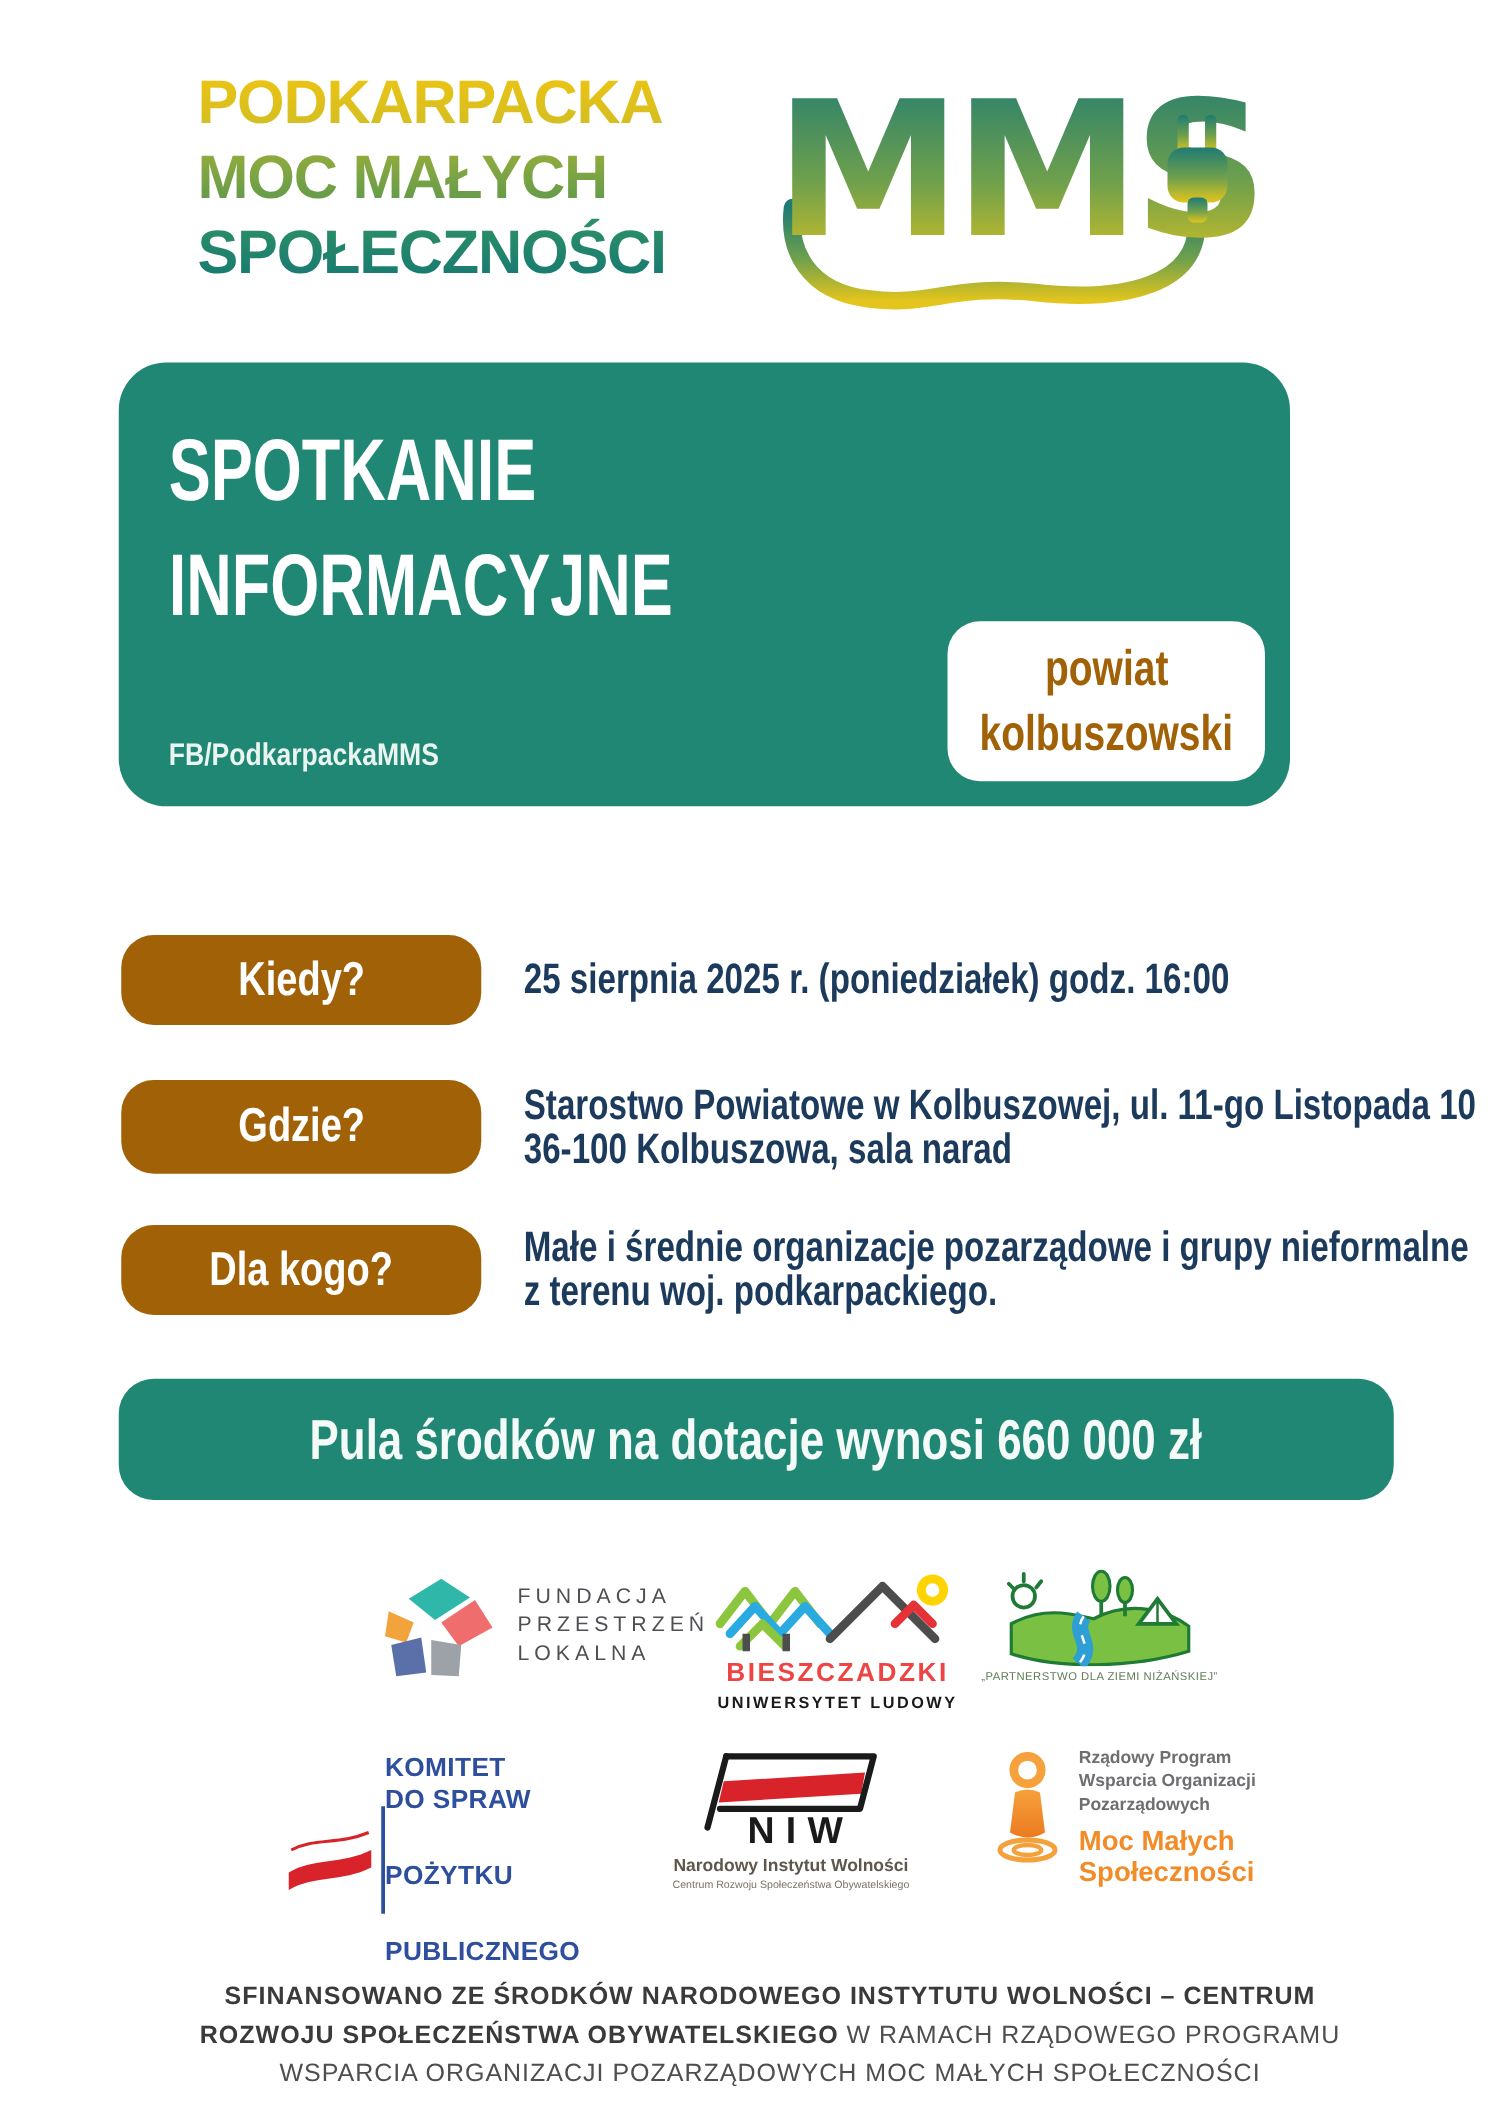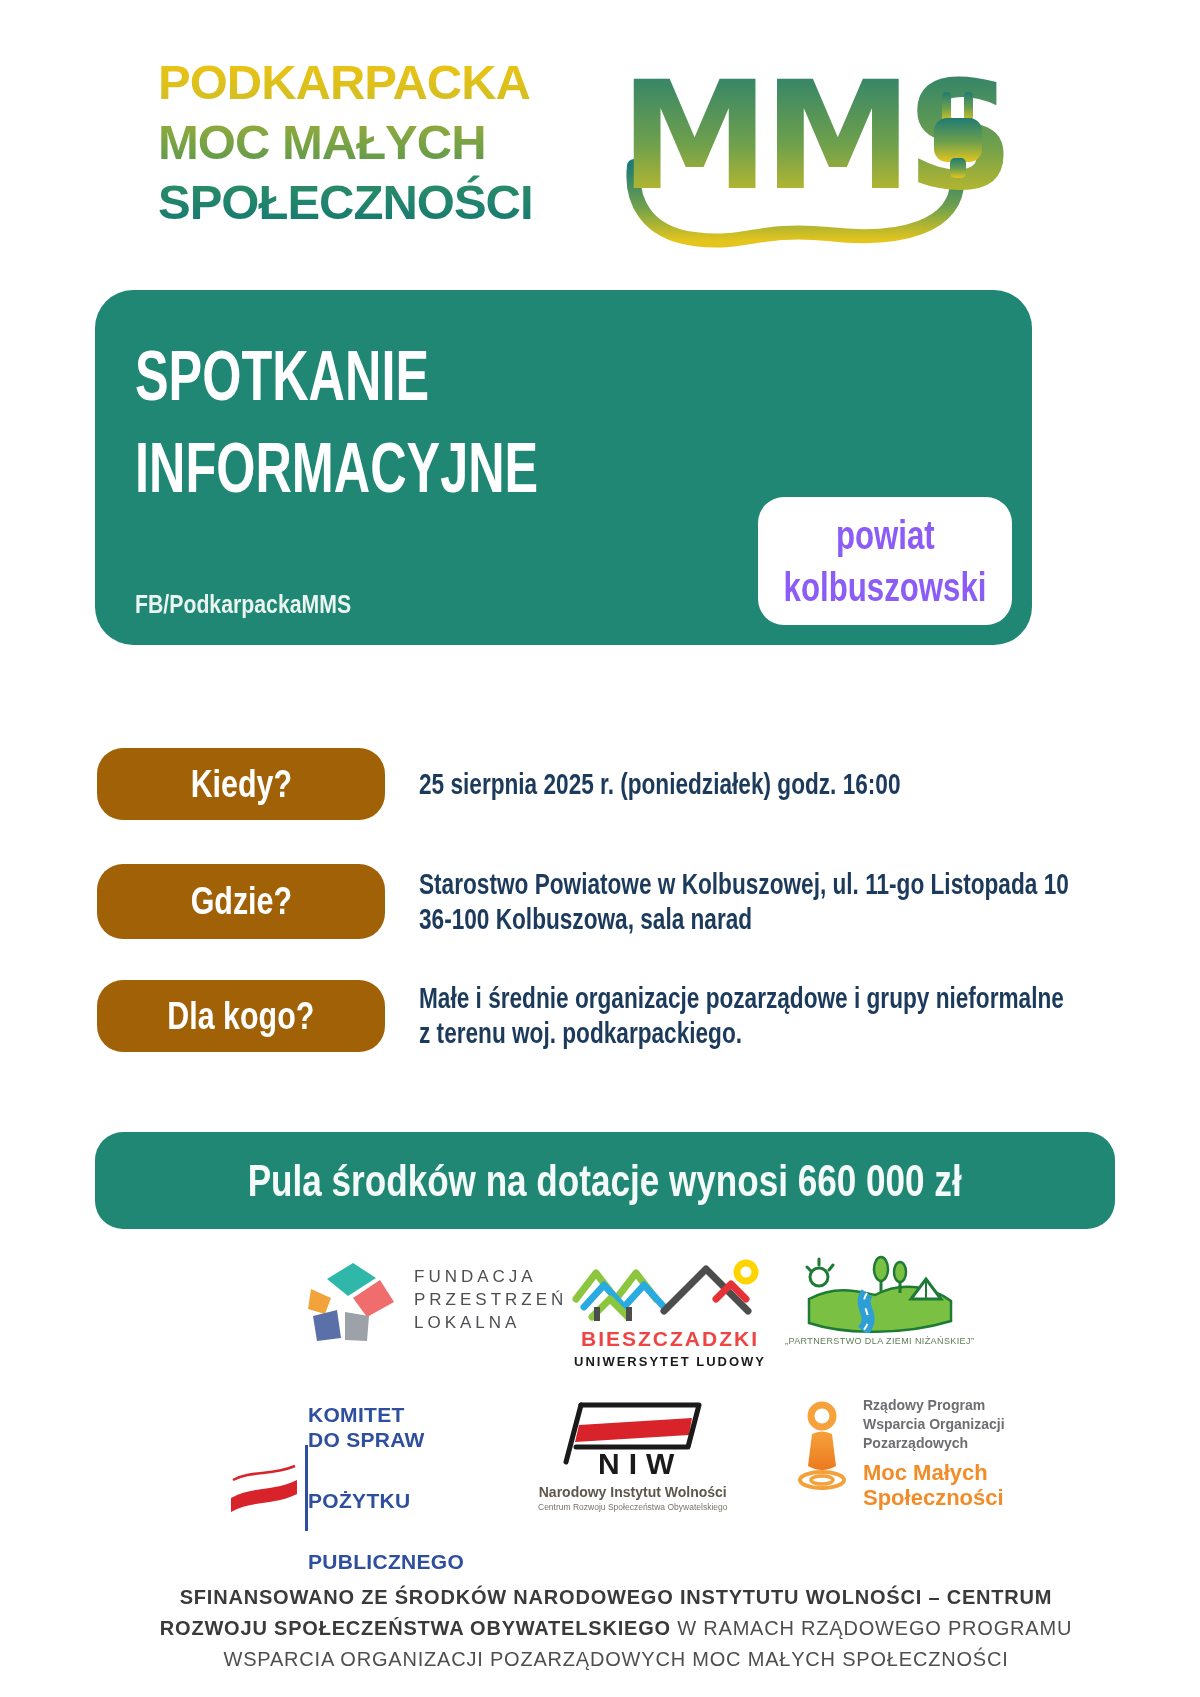--- a/index.html
+++ b/index.html
@@ -16,34 +16,34 @@
   .brand .l3{background-image:linear-gradient(180deg,#2F9166,#137673);}
   .mms-logo{position:absolute;left:606px;top:36px;}
   
   .hero{position:absolute;left:95px;top:290px;width:937px;height:355px;background:#1F8773;border-radius:38px;}
   .hero-title{position:absolute;left:40px;top:40px;color:#ffffff;font-weight:700;font-size:70px;line-height:92px;}
   .hero-title span{display:inline-block;white-space:nowrap;transform:scaleX(0.72);transform-origin:0 50%;}
   .hero-fb{position:absolute;left:40px;bottom:26px;color:#EAF4F0;font-weight:700;font-size:25px;}
   .hero-fb span{display:inline-block;white-space:nowrap;transform:scaleX(0.85);transform-origin:0 50%;}
   .badge{position:absolute;right:20px;bottom:20px;width:254px;height:128px;background:#ffffff;border-radius:26px;
          display:flex;flex-direction:column;align-items:center;justify-content:center;}
-  .badge div{color:#8b5cf6;font-weight:700;font-size:40px;line-height:52px;text-align:right;}
+  .badge div{color:#a16207;font-weight:700;font-size:40px;line-height:52px;text-align:right;}
   .badge span{display:inline-block;white-space:nowrap;transform:scaleX(0.78);transform-origin:50% 50%;}
   
   .info-row{position:absolute;left:97px;right:60px;}
   .pill{position:absolute;left:0;top:0;width:288px;height:100%;background:#a16207;border-radius:26px;
         display:flex;align-items:center;justify-content:center;}
   .pill-label{color:#ffffff;font-weight:700;font-size:38px;display:inline-block;white-space:nowrap;
         transform:scaleX(0.80);transform-origin:50% 50%;}
   .info-text{position:absolute;left:322px;top:50%;transform:translateY(-50%);}
-  .info-text div{color:#1C3A5B;font-weight:700;font-size:29px;line-height:35px;}
+  .info-text div{color:#1C3A5B;font-weight:700;font-size:34px;line-height:35px;}
   .info-text span{display:inline-block;white-space:nowrap;transform:scaleX(0.78);transform-origin:0 50%;}
   
   .banner{position:absolute;left:95px;top:1103px;width:1020px;height:97px;background:#1F8773;border-radius:28px;
-        display:flex;align-items:center;justify-content:center;margin-top:29px;}
+        display:flex;align-items:center;justify-content:center;}
   .banner-text{color:#F4FAF7;font-weight:700;font-size:45px;display:inline-block;white-space:nowrap;
         transform:scaleX(0.78);transform-origin:50% 50%;}
   
   .logos1{position:absolute;left:0;top:1245px;width:1200px;height:120px;}
   .logos2{position:absolute;left:0;top:1396px;width:1200px;height:120px;}
   .fpl{position:absolute;left:303px;top:8px;display:flex;align-items:center;gap:16px;}
   .fpl-text div{color:#4D4F52;font-size:17px;letter-spacing:4px;line-height:23px;font-weight:500;}
   .bul{position:absolute;left:570px;top:0;display:flex;flex-direction:column;align-items:center;}
   .bul-title{color:#ef4444;font-weight:700;font-size:21px;letter-spacing:2px;margin-top:2px;}
   .bul-sub{color:#1a1a1a;font-weight:700;font-size:13px;letter-spacing:2px;margin-top:3px;}

